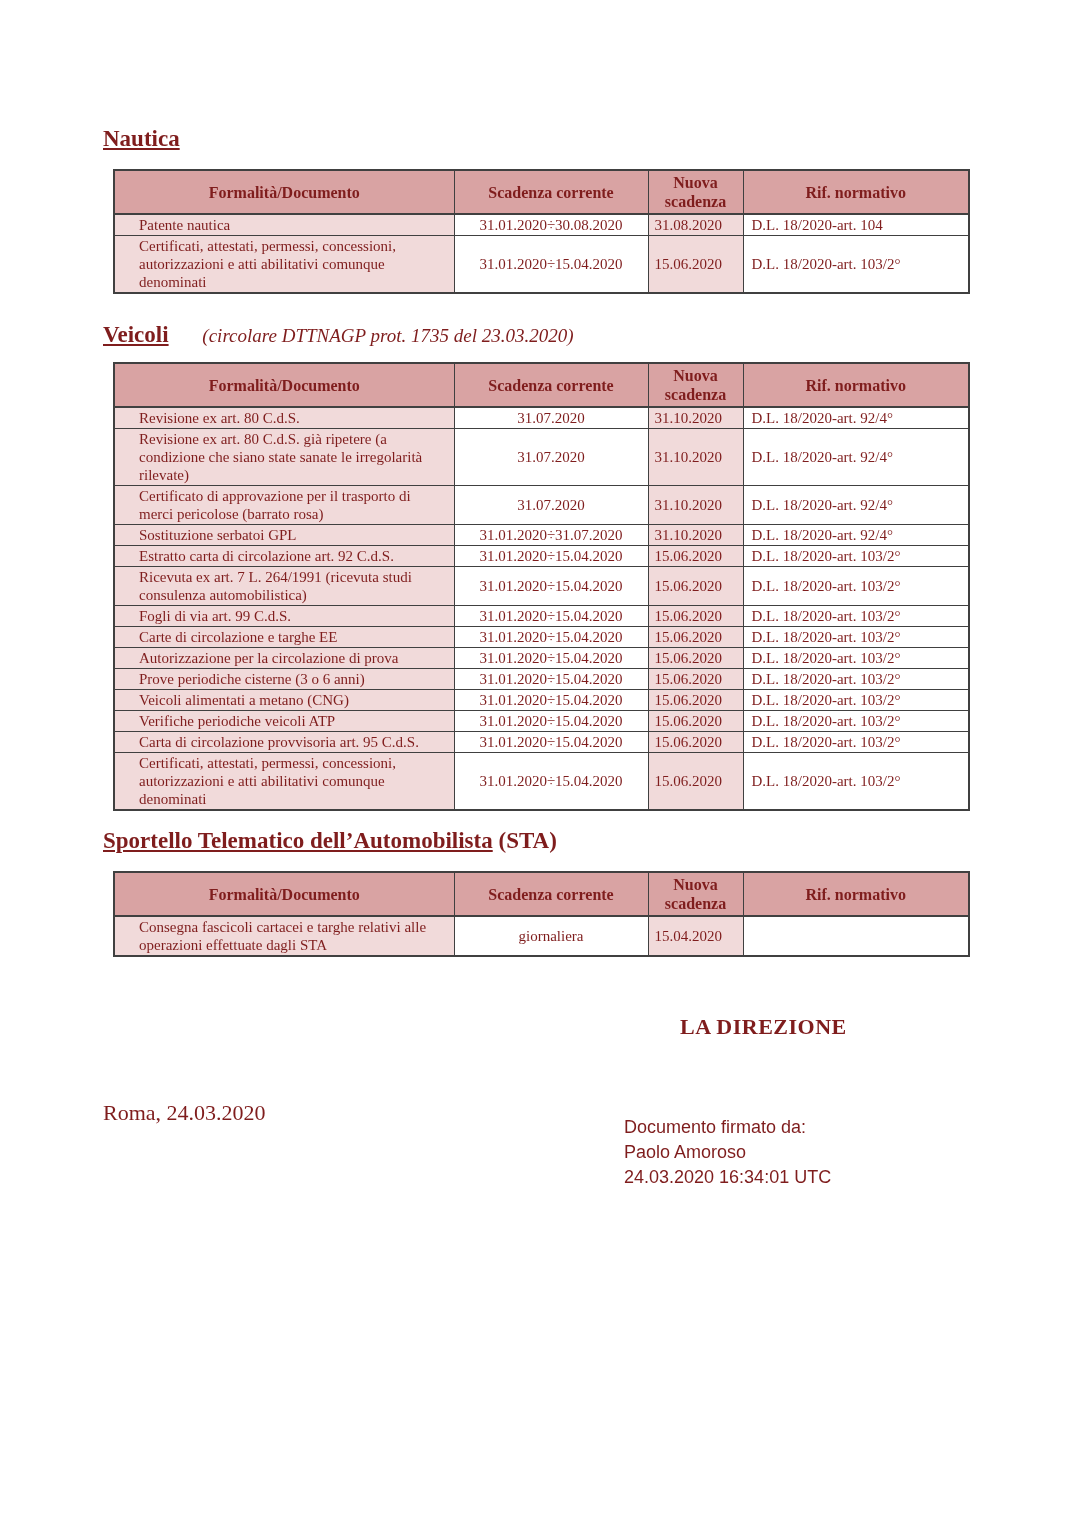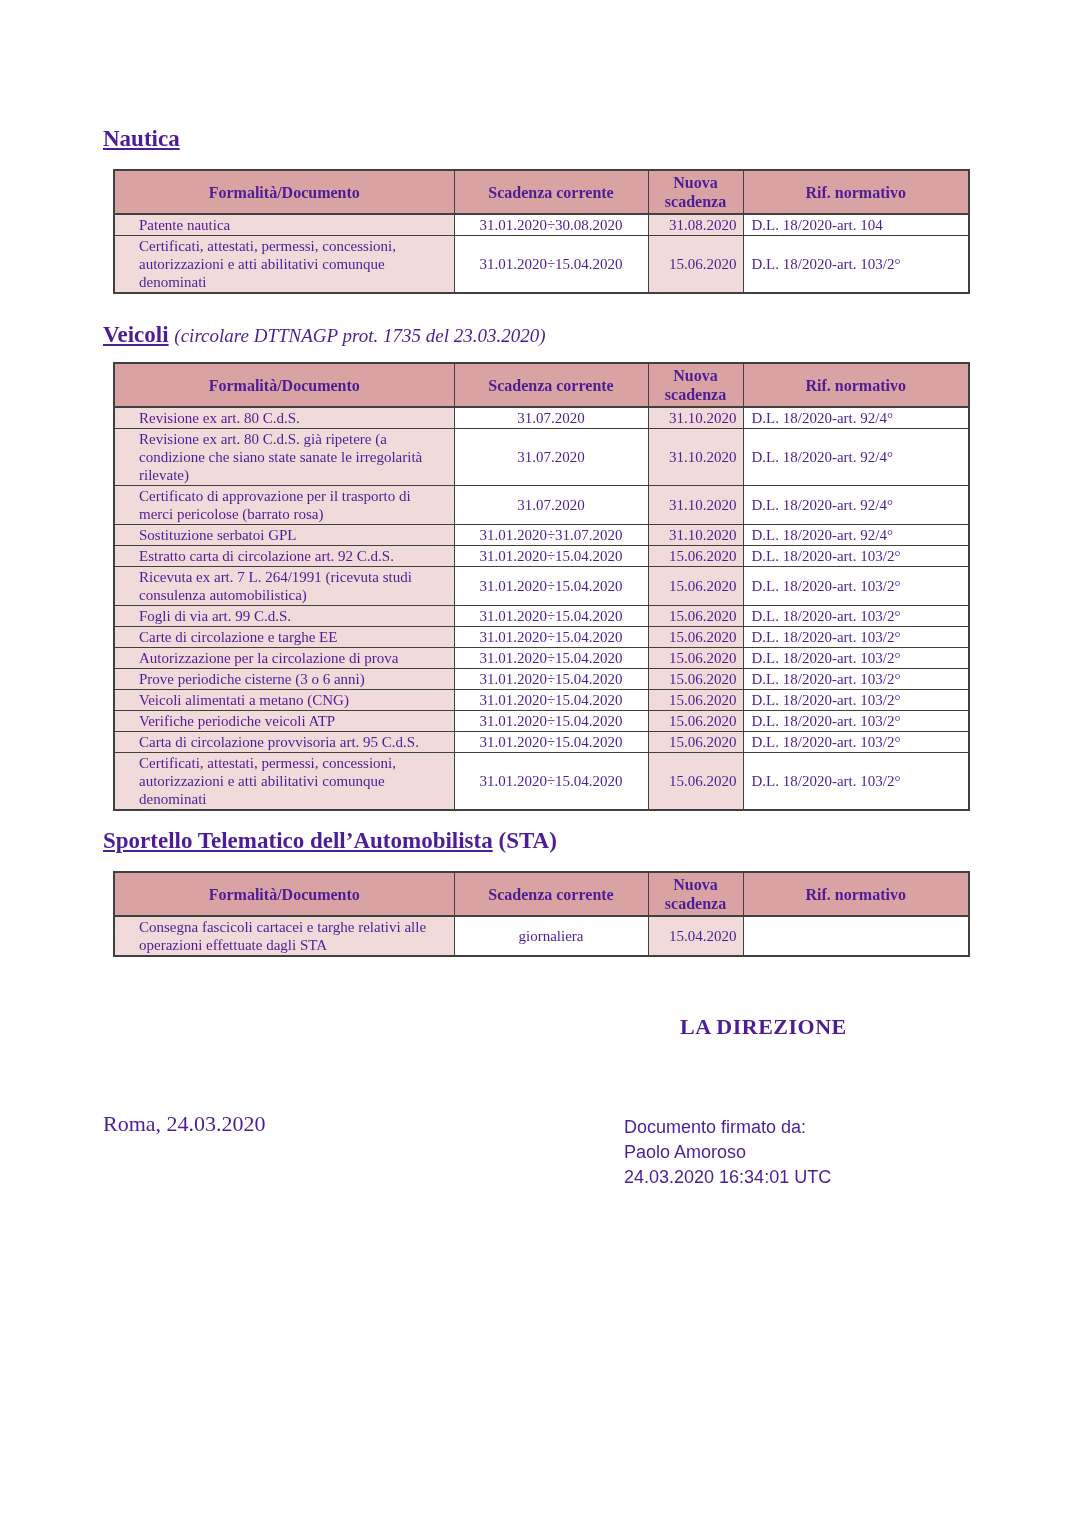--- a/index.html
+++ b/index.html
@@ -3,36 +3,37 @@
 <meta charset="utf-8">
 <style>
   * { margin: 0; padding: 0; box-sizing: border-box; }
   html, body { background: #ffffff; }
   .page {
     position: relative;
     width: 1080px;
     height: 1260px;
     background: #ffffff;
     font-family: "Liberation Serif", serif;
-    color: #4c1d95;
+    color: #7f1d1d;
     overflow: hidden;
   }
   .heading {
     position: absolute;
     left: 103px;
     font-size: 23px;
     font-weight: bold;
     white-space: nowrap;
   }
   .heading .u { text-decoration: underline; }
   .heading .subtitle {
     font-weight: normal;
     font-style: italic;
     font-size: 19px;
     text-decoration: none;
+    margin-left: 28px;
   }
   table.doc-table {
     position: absolute;
     left: 113px;
     width: 855px;
     border-collapse: collapse;
     table-layout: fixed;
     border: 2px solid var(--border, #404040);
     font-size: 15px;
   }
@@ -53,38 +54,37 @@
     line-height: 1.2;
   }
   table.doc-table td {
     border: 1px solid var(--border, #404040);
     vertical-align: middle;
     padding: 1px 6px;
     line-height: 1.2;
   }
   table.doc-table td.c0 { background: var(--cell_pink, #f1dada); text-align: left; padding-left: 24px; }
   table.doc-table td.c1 { background: #ffffff; text-align: center; }
-  table.doc-table td.c2 { background: var(--cell_pink, #f1dada); text-align: right; }
+  table.doc-table td.c2 { background: var(--cell_pink, #f1dada); text-align: left; }
   table.doc-table td.c3 { background: #ffffff; text-align: left; padding-left: 8px; }
   .direzione {
     position: absolute;
     left: 680px;
     top: 1014px;
     font-size: 22px;
     font-weight: bold;
     letter-spacing: 0.5px;
     white-space: nowrap;
   }
   .place-date {
     position: absolute;
     left: 103px;
     top: 1100px;
     font-size: 22px;
     white-space: nowrap;
-    margin-top: 11px;
   }
   .signature {
     position: absolute;
     left: 624px;
     top: 1115px;
     font-family: "Liberation Sans", sans-serif;
     font-size: 18px;
     line-height: 25px;
   }
   .footer-rule {

